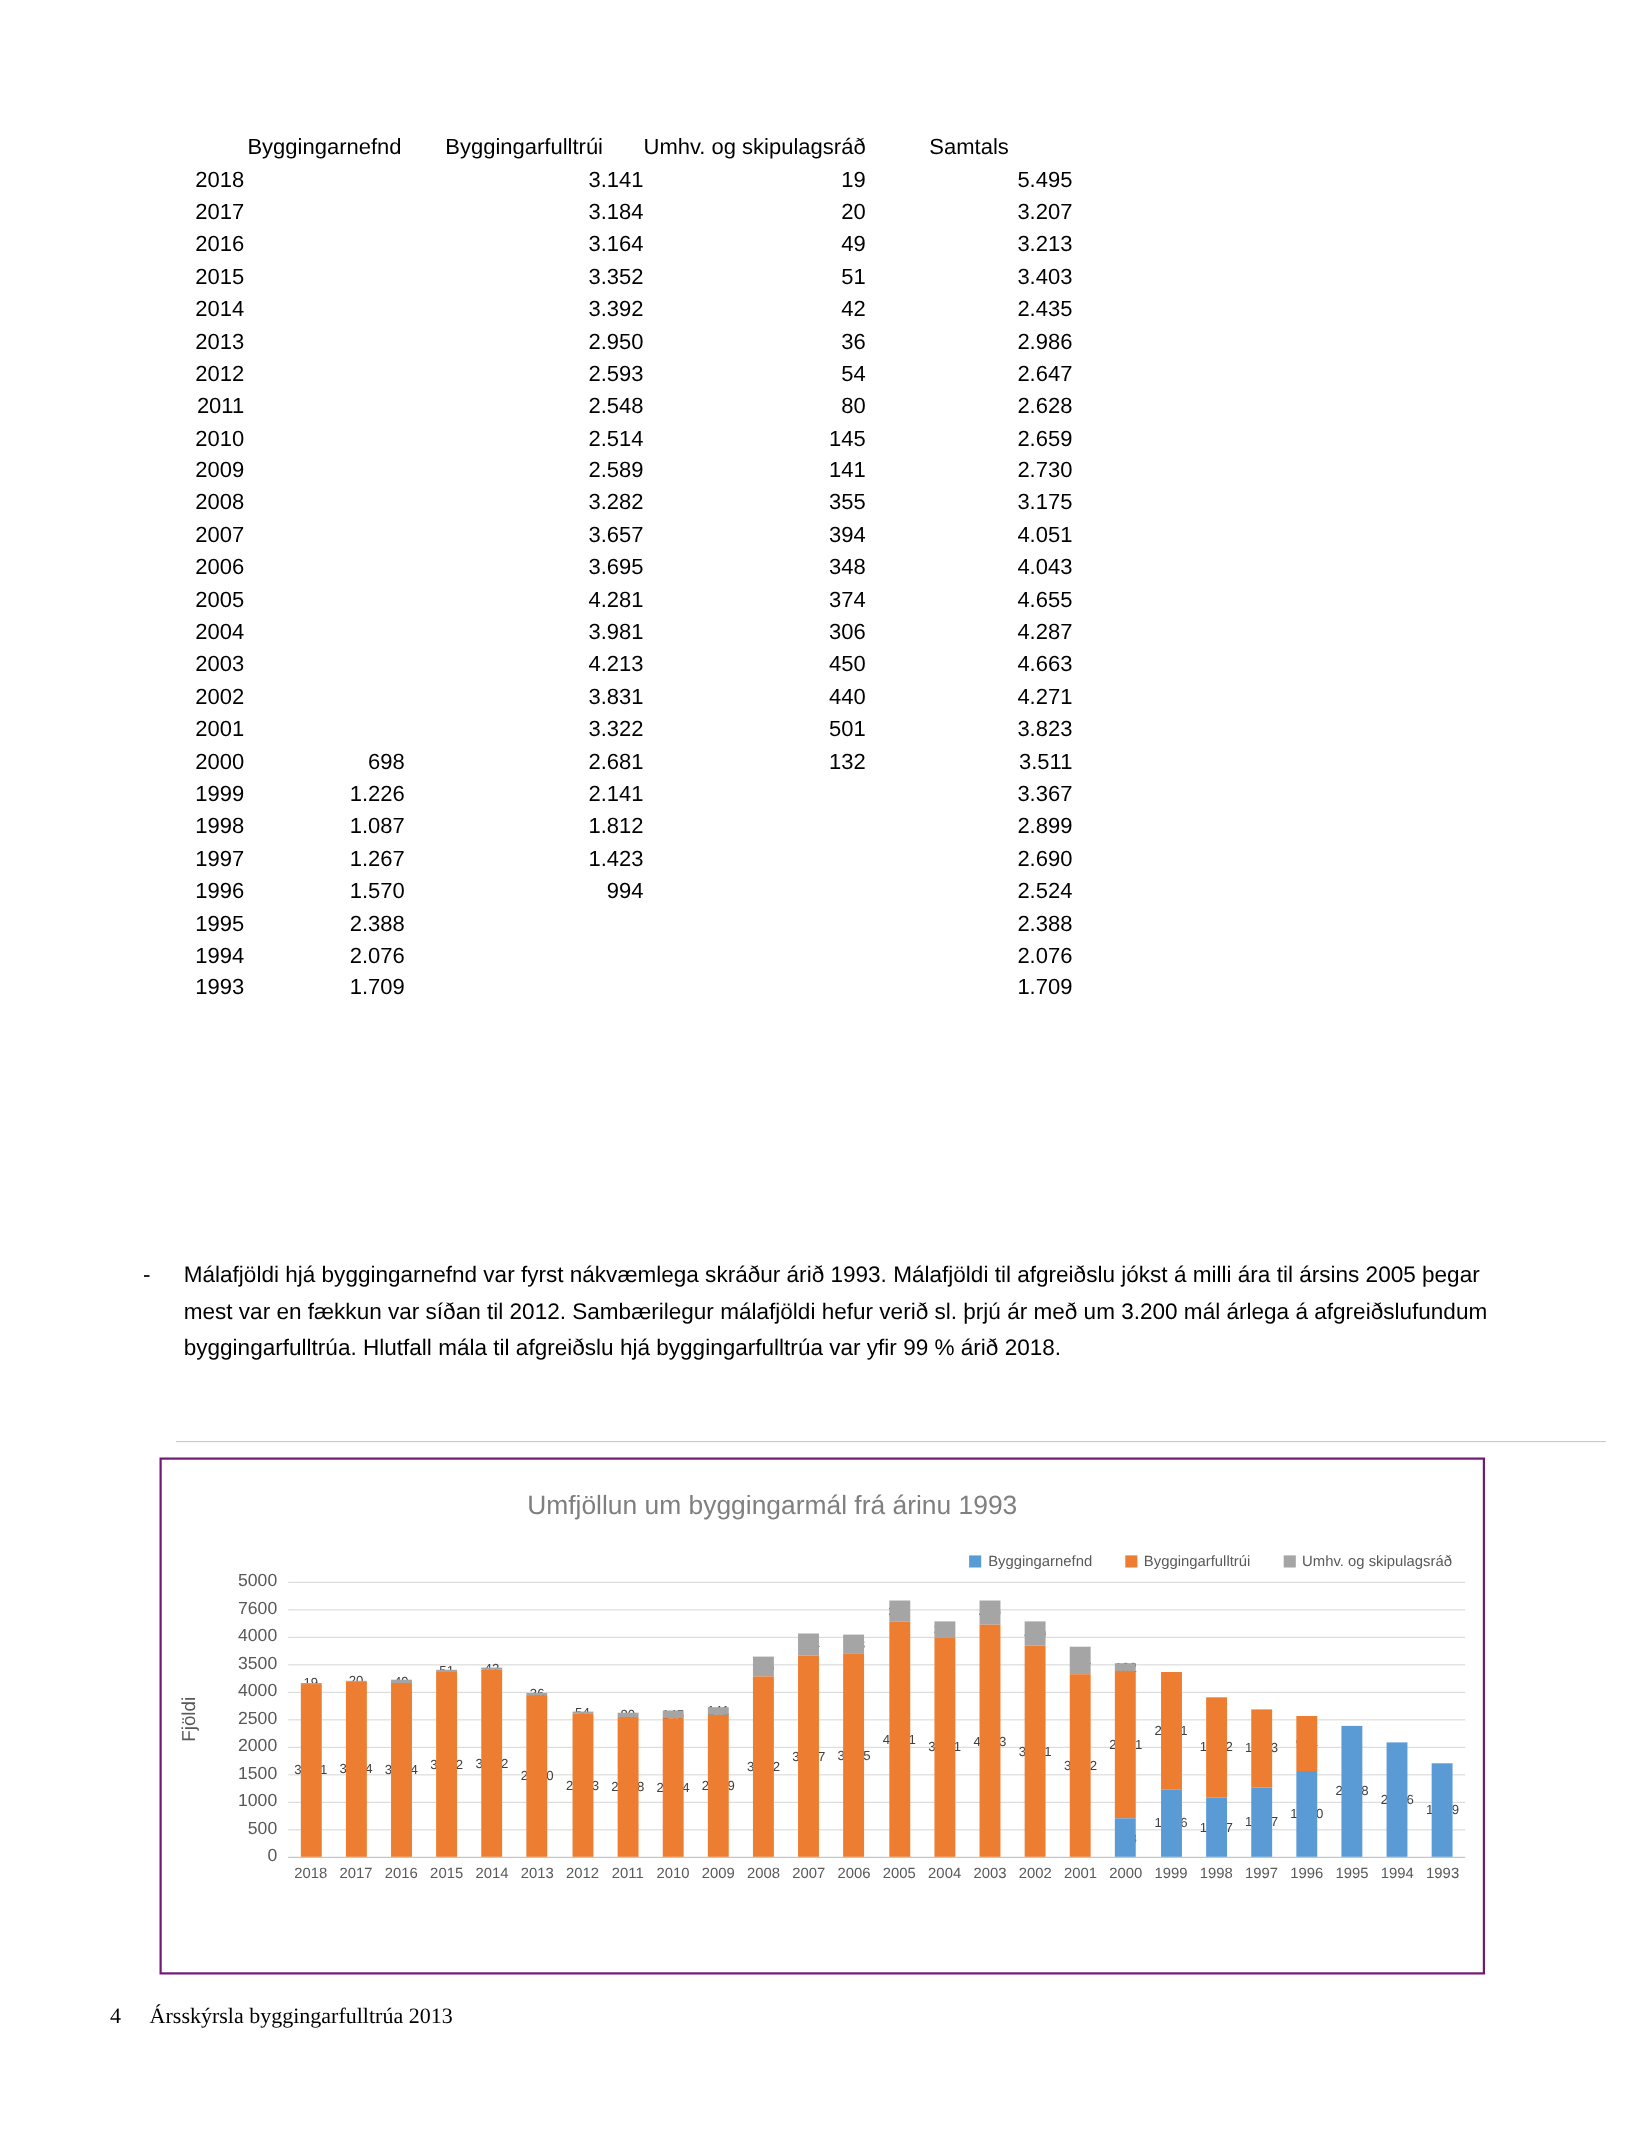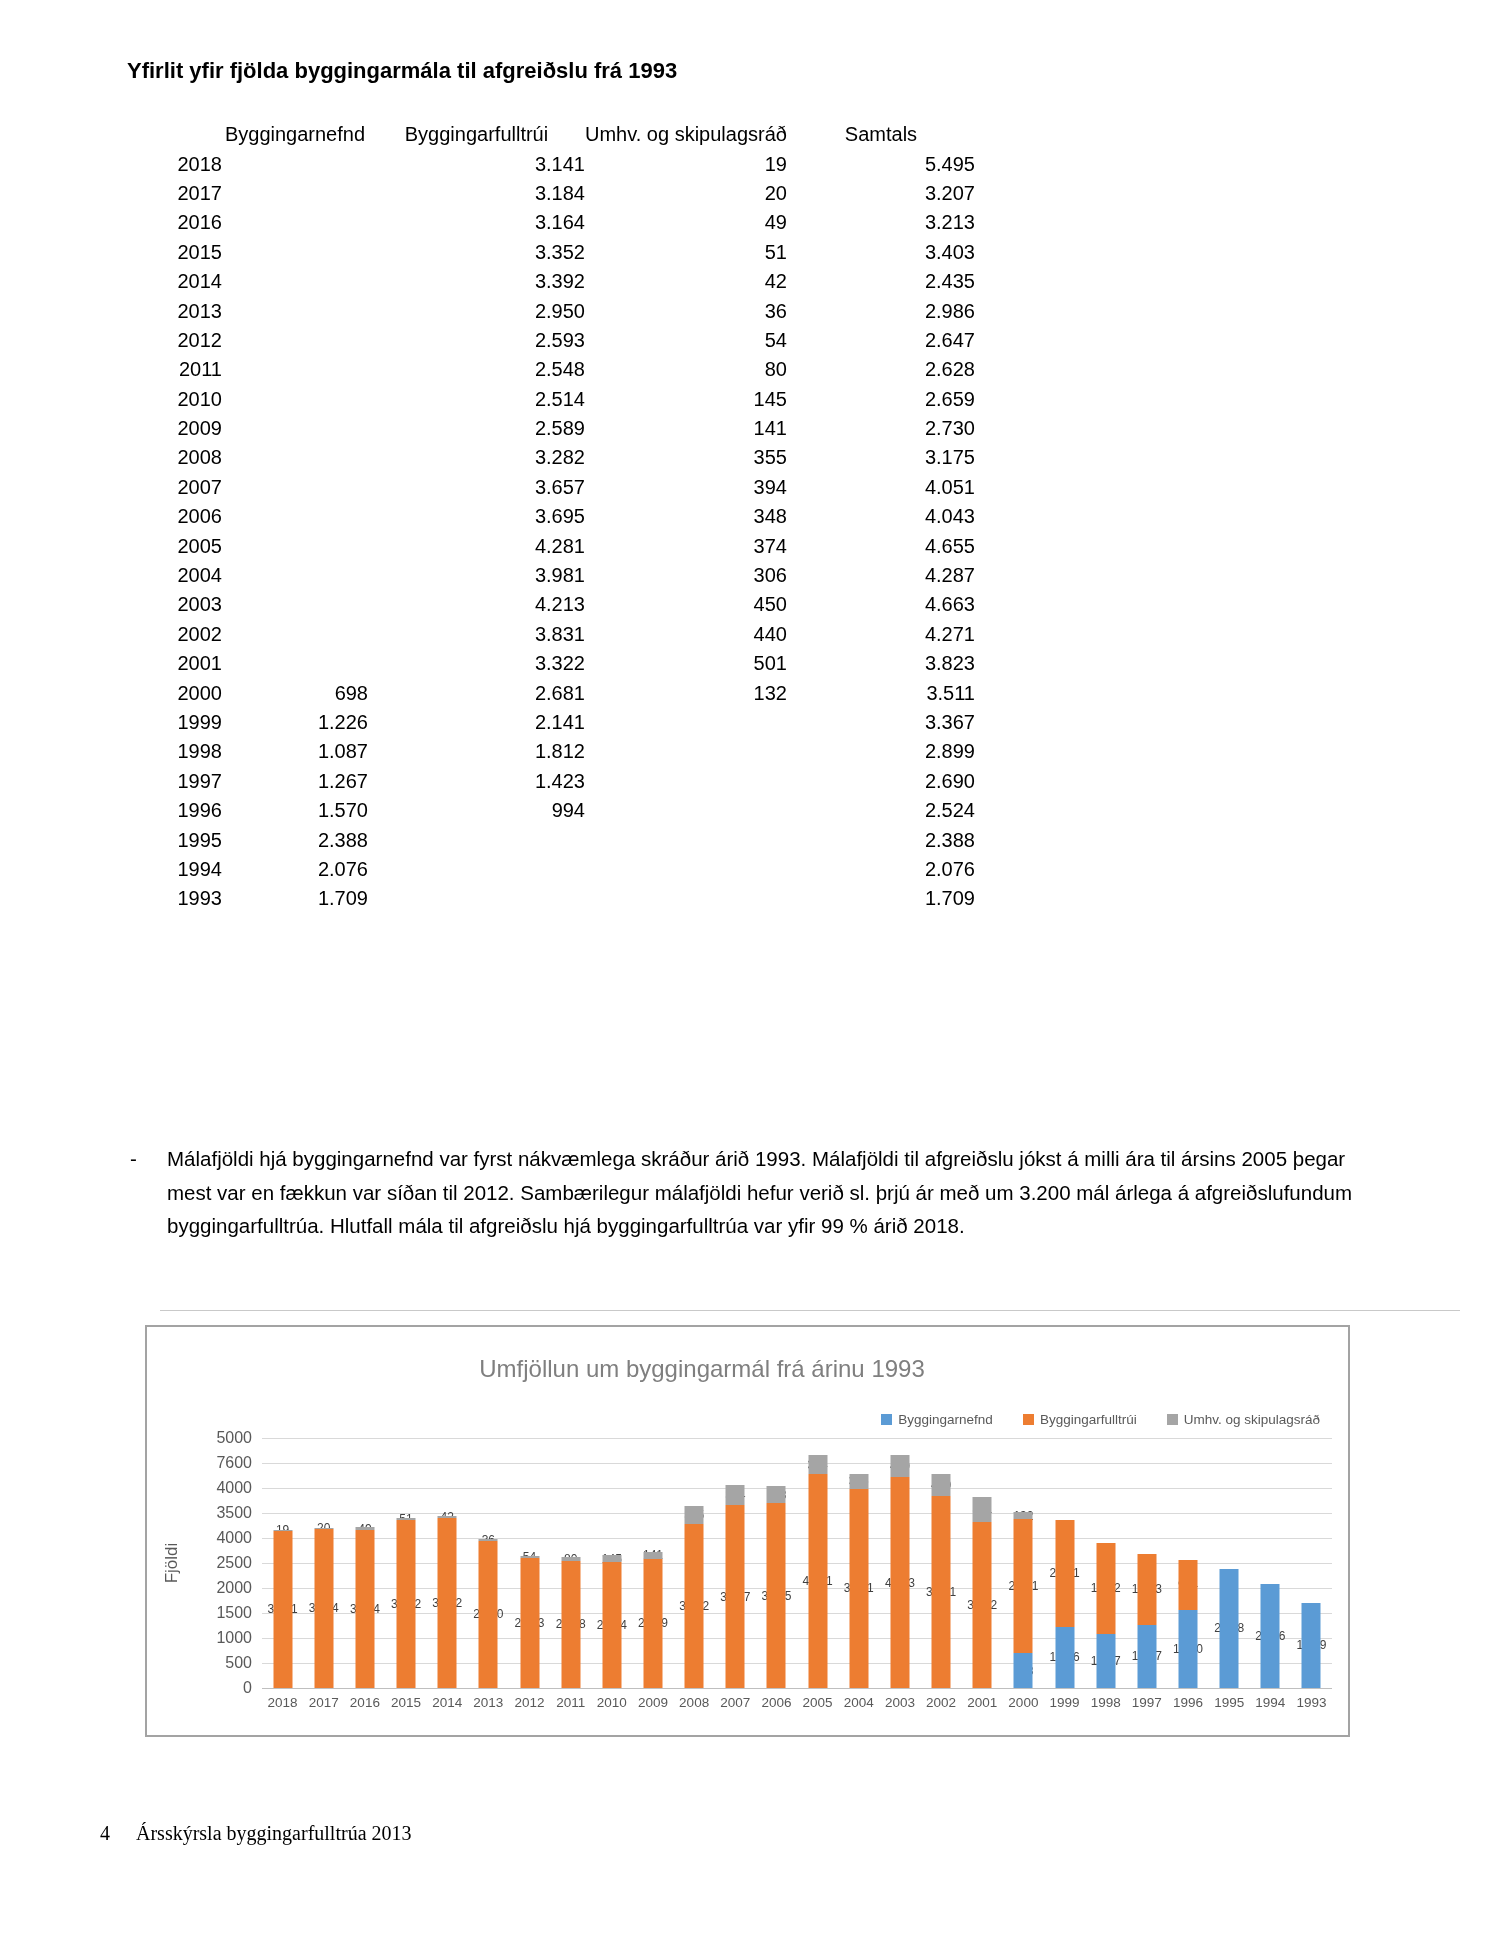--- a/index.html
+++ b/index.html
@@ -26,22 +26,22 @@
   
   .note { position:absolute; left:130px; top:1142px; width:1225px;
           font-size:20.5px; line-height:33.5px; display:flex; }
   .note .dash { width:37px; flex:0 0 37px; }
   .note .note-text { flex:1; }
   
   .divider { position:absolute; left:160px; top:1310px; width:1300px; height:1px;
              background:#c9c9c9; }
   
   .chart-box {
-    position:absolute; left:145px; top:1325px; width:1205px; height:412px;
-    border:2px solid #a3a3a3; background:#fff; box-sizing:border-box;
+    position:absolute; left:145px; top:1325px; width:1205px; height:470px;
+    border:2px solid #701a75; background:#fff; box-sizing:border-box;
   }
   .chart-title {
     position:absolute; left:0; top:28px; width:1110px; text-align:center;
     font-size:24px; color:#7f7f7f;
   }
   .legend {
     position:absolute; left:115px; top:85px; width:1070px;
     display:flex; justify-content:flex-end; gap:30px; padding-right:12px;
     box-sizing:border-box; align-items:center;
   }
@@ -90,21 +90,20 @@
     position:absolute; left:100px; top:1822px;
     font-family:"Liberation Serif", serif; font-size:20px; color:#000;
     display:flex; gap:26px;
   }
 </style>
 </head>
 <body>
 
 <div class="page">
 
-  <div class="doc-heading">Yfirlit yfir fjölda byggingarmála til afgreiðslu frá 1993</div>
 
   <table class="data-table">
     <colgroup>
       <col style="width:47px">
         <col style="width:146px">
         <col style="width:217px">
       <col style="width:182px">
         <col style="width:188px">
     </colgroup>
     <thead>

